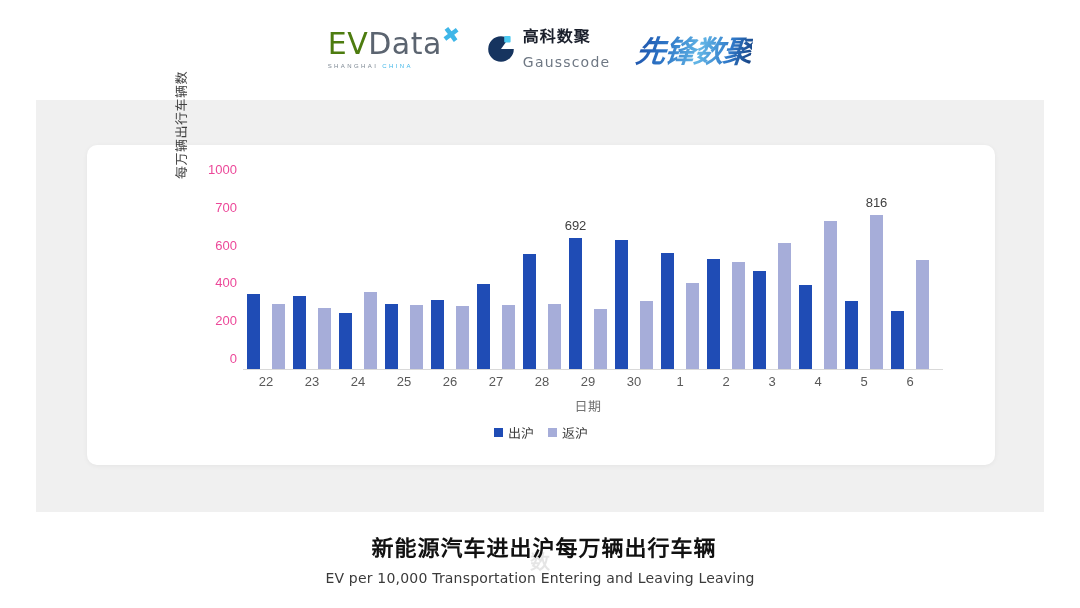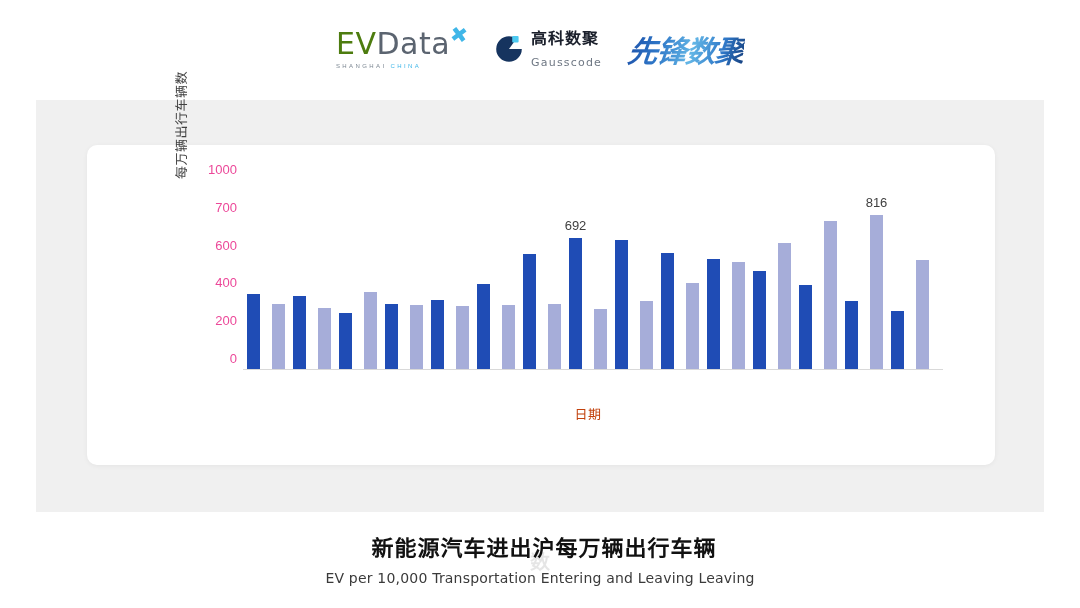--- a/index.html
+++ b/index.html
@@ -79,21 +79,21 @@
     line-height: 1;
   }
   .gauss-cn {
     font-size: 16px;
     font-weight: 700;
     color: #1a1f2b;
     letter-spacing: 1px;
     font-family: "DejaVu Sans", sans-serif;
   }
   .gauss-en {
-    font-size: 11px;
+    font-size: 14px;
     color: #6e7783;
     letter-spacing: 1.2px;
     margin-top: 10px;
     font-family: "DejaVu Sans", sans-serif;
   }
 
   
   .logo-xianfeng {
     font-size: 30px;
     font-weight: 700;
@@ -222,23 +222,22 @@
     white-space: nowrap;
   }
 
   .x-axis-title {
     position: absolute;
     left: 156px;
     top: 251px;
     width: 690px;
     text-align: center;
     font-size: 13px;
-    color: #c2410c;
+    color: #737373;
     letter-spacing: 0.5px;
-    margin-top: 8px;
   }
 
   .legend {
     position: absolute;
     left: 0;
     top: 278px;
     width: 908px;
     display: flex;
     align-items: center;
     justify-content: center;
@@ -404,23 +403,50 @@
           <div class="bar back" style="height: 154.224px; background: rgb(166, 173, 217);">
             <span class="bar-label">816</span>
           </div>
         </div>
         <div class="group" style="left: 644px; width: 46px;">
           <div class="bar out" style="height: 57.645px; background: rgb(31, 76, 181);"></div>
           <div class="bar back" style="height: 109.242px; background: rgb(166, 173, 217);"></div>
         </div>
       </div>
 
+    <div class="x-labels">
+        <div class="x-label" style="left: 23px;">22</div>
+        <div class="x-label" style="left: 69px;">23</div>
+        <div class="x-label" style="left: 115px;">24</div>
+        <div class="x-label" style="left: 161px;">25</div>
+        <div class="x-label" style="left: 207px;">26</div>
+        <div class="x-label" style="left: 253px;">27</div>
+        <div class="x-label" style="left: 299px;">28</div>
+        <div class="x-label" style="left: 345px;">29</div>
+        <div class="x-label" style="left: 391px;">30</div>
+        <div class="x-label" style="left: 437px;">1</div>
+        <div class="x-label" style="left: 483px;">2</div>
+        <div class="x-label" style="left: 529px;">3</div>
+        <div class="x-label" style="left: 575px;">4</div>
+        <div class="x-label" style="left: 621px;">5</div>
+        <div class="x-label" style="left: 667px;">6</div>
+      </div>
 
     <div class="x-axis-title">日期</div>
 
+    <div class="legend">
+        <div class="legend-item">
+          <span class="legend-swatch out" style="background: rgb(31, 76, 181);"></span>
+          <span>出沪</span>
+        </div>
+        <div class="legend-item">
+          <span class="legend-swatch back" style="background: rgb(166, 173, 217);"></span>
+          <span>返沪</span>
+        </div>
+      </div>
 
   </div>
 </div>
 
 <div class="caption">
   <div class="caption-title">新能源汽车进出沪每万辆出行车辆</div>
   <div class="caption-ghost">数</div>
   <div class="caption-sub">EV per 10,000 Transportation Entering and Leaving Leaving</div>
 </div>
 

